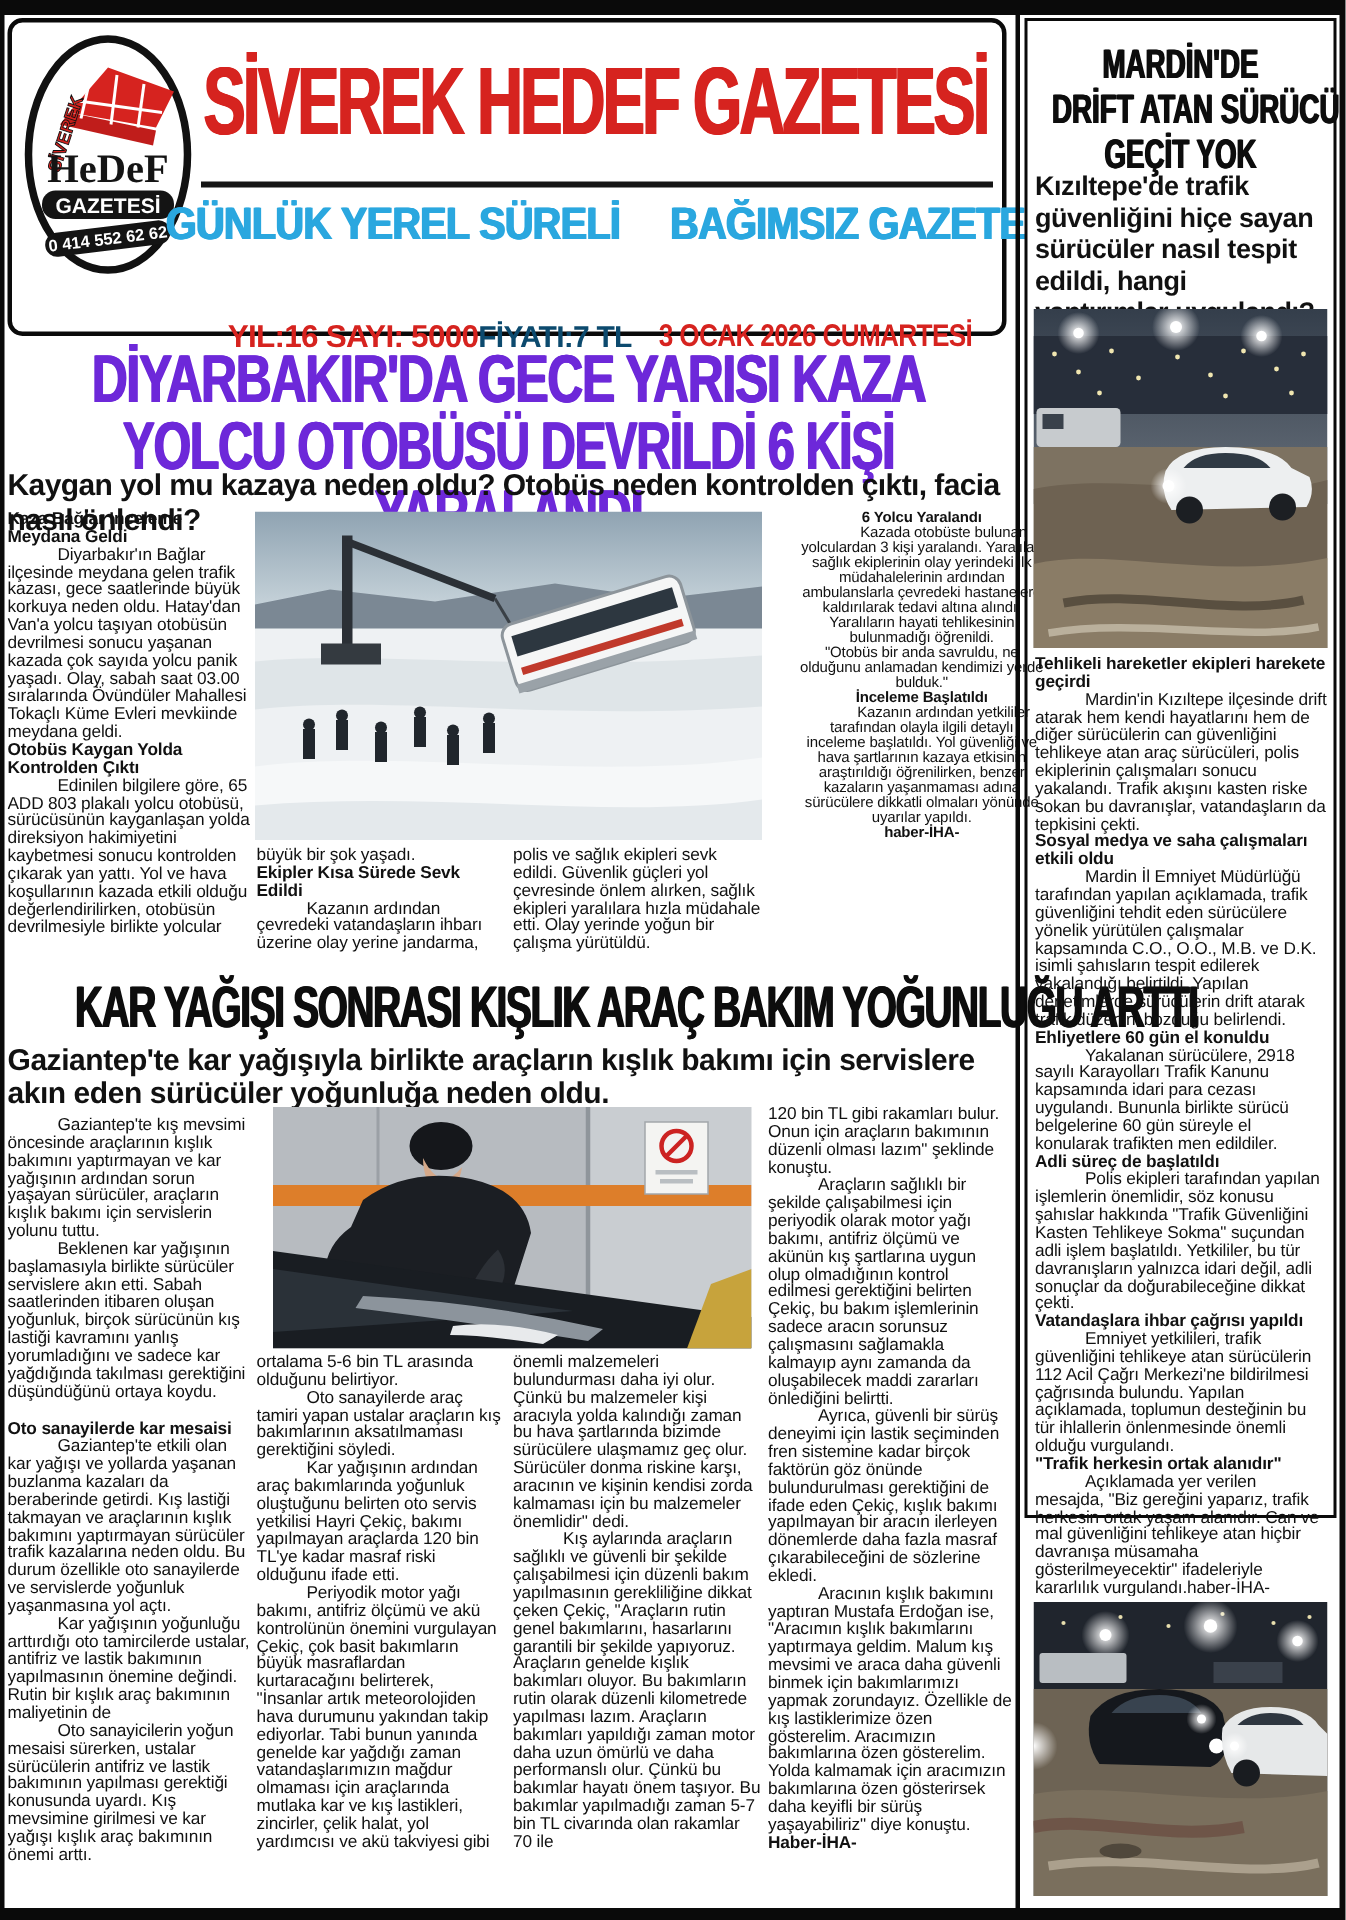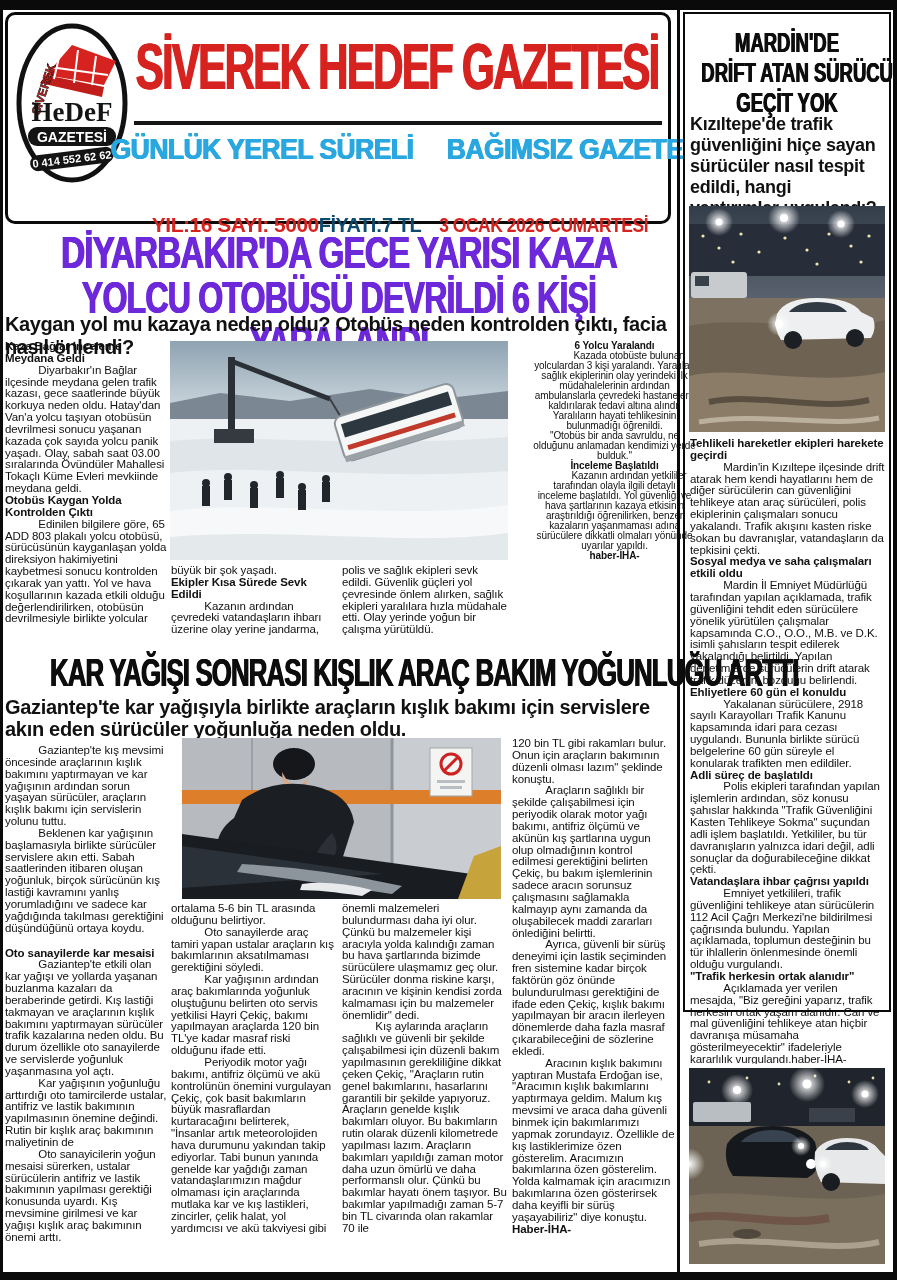--- a/index.html
+++ b/index.html
@@ -315,21 +315,21 @@
 
     <div class="abs col sb-body">
 
     <p class="s-h">Tehlikeli hareketler ekipleri harekete geçirdi</p>
         <p class="s-p">Mardin'in Kızıltepe ilçesinde drift atarak hem kendi hayatlarını hem de diğer sürücülerin can güvenliğini tehlikeye atan araç sürücüleri, polis ekiplerinin çalışmaları sonucu yakalandı. Trafik akışını kasten riske sokan bu davranışlar, vatandaşların da tepkisini çekti.</p>
         <p class="s-h">Sosyal medya ve saha çalışmaları etkili oldu</p>
         <p class="s-p">Mardin İl Emniyet Müdürlüğü tarafından yapılan açıklamada, trafik güvenliğini tehdit eden sürücülere yönelik yürütülen çalışmalar kapsamında C.O., O.O., M.B. ve D.K. isimli şahısların tespit edilerek yakalandığı belirtildi. Yapılan denetimlerde sürücülerin drift atarak trafik düzenini bozduğu belirlendi.</p>
         <p class="s-h">Ehliyetlere 60 gün el konuldu</p>
         <p class="s-p">Yakalanan sürücülere, 2918 sayılı Karayolları Trafik Kanunu kapsamında idari para cezası uygulandı. Bununla birlikte sürücü belgelerine 60 gün süreyle el konularak trafikten men edildiler.</p>
         <p class="s-h">Adli süreç de başlatıldı</p>
-        <p class="s-p">Polis ekipleri tarafından yapılan işlemlerin ardından, söz konusu şahıslar hakkında "Trafik Güvenliğini Kasten Tehlikeye Sokma" suçundan adli işlem başlatıldı. Yetkililer, bu tür davranışların yalnızca idari değil, adli sonuçlar da doğurabileceğine dikkat çekti.</p>
+        <p class="s-p">Polis ekipleri tarafından yapılan işlemlerin önemlidir, söz konusu şahıslar hakkında "Trafik Güvenliğini Kasten Tehlikeye Sokma" suçundan adli işlem başlatıldı. Yetkililer, bu tür davranışların yalnızca idari değil, adli sonuçlar da doğurabileceğine dikkat çekti.</p>
         <p class="s-h">Vatandaşlara ihbar çağrısı yapıldı</p>
         <p class="s-p">Emniyet yetkilileri, trafik güvenliğini tehlikeye atan sürücülerin 112 Acil Çağrı Merkezi'ne bildirilmesi çağrısında bulundu. Yapılan açıklamada, toplumun desteğinin bu tür ihlallerin önlenmesinde önemli olduğu vurgulandı.</p>
         <p class="s-h">"Trafik herkesin ortak alanıdır"</p>
         <p class="s-p">Açıklamada yer verilen mesajda, "Biz gereğini yaparız, trafik herkesin ortak yaşam alanıdır. Can ve mal güvenliğini tehlikeye atan hiçbir davranışa müsamaha gösterilmeyecektir" ifadeleriyle kararlılık vurgulandı.haber-İHA-</p>
       </div>
 
     <figure class="abs sb-img2">
       <svg class="photo" viewBox="0 0 196 196" preserveAspectRatio="none">
         <defs>
           <radialGradient id="glow2">

